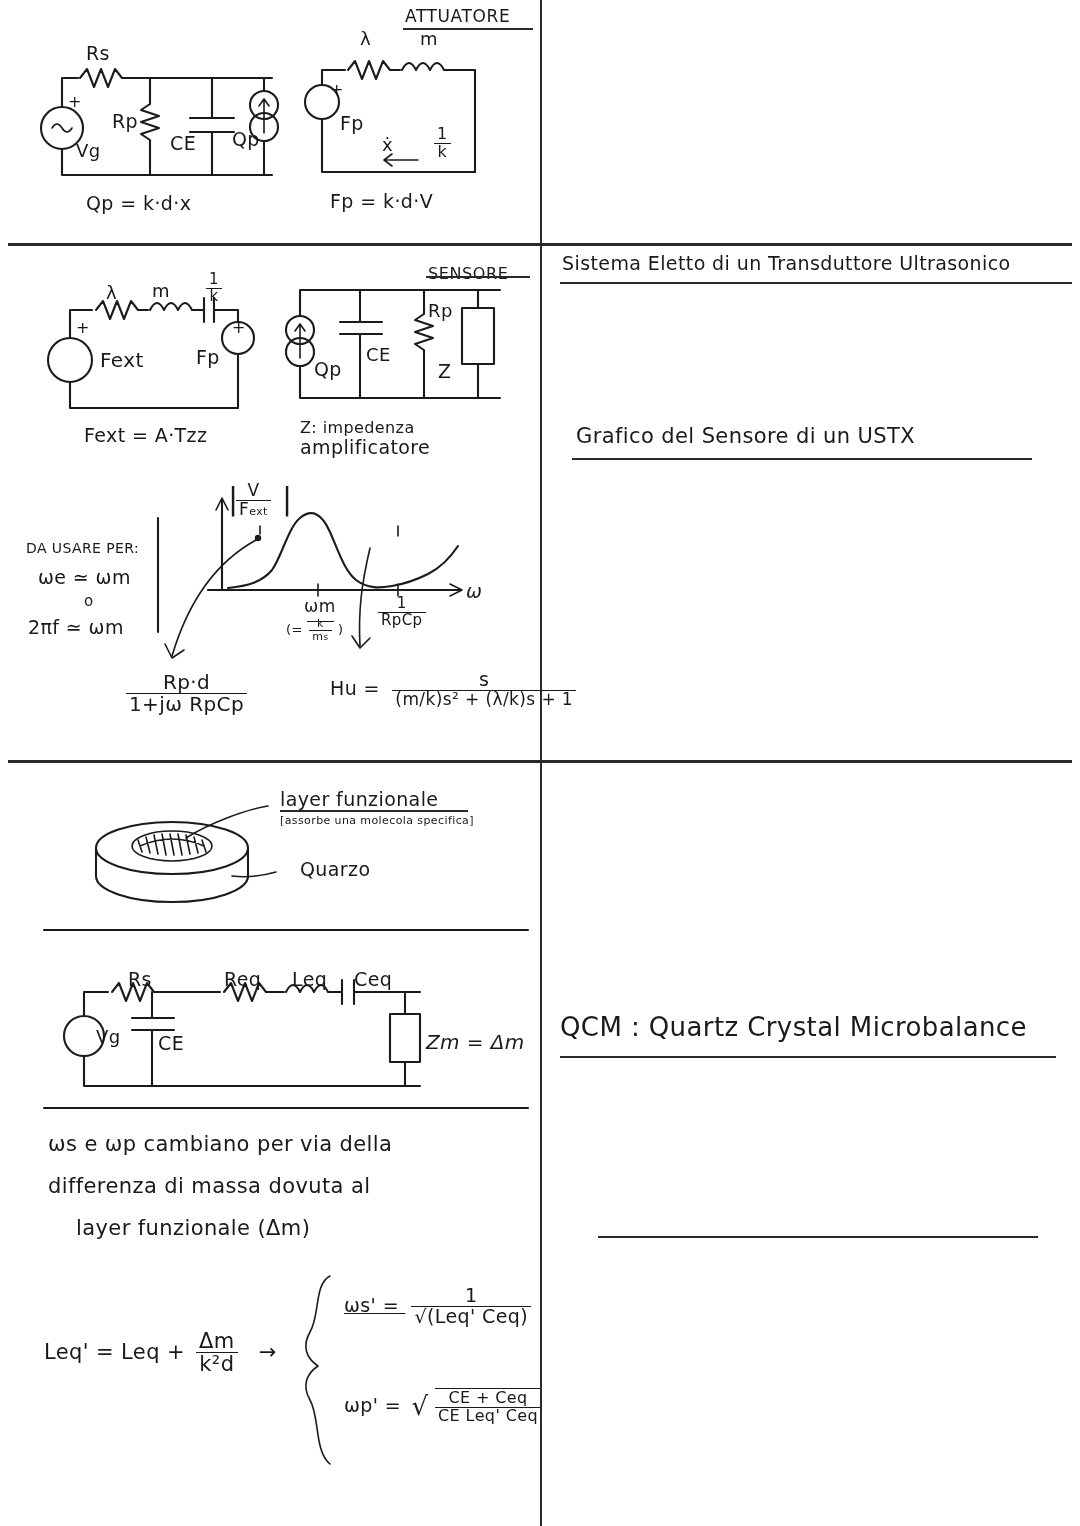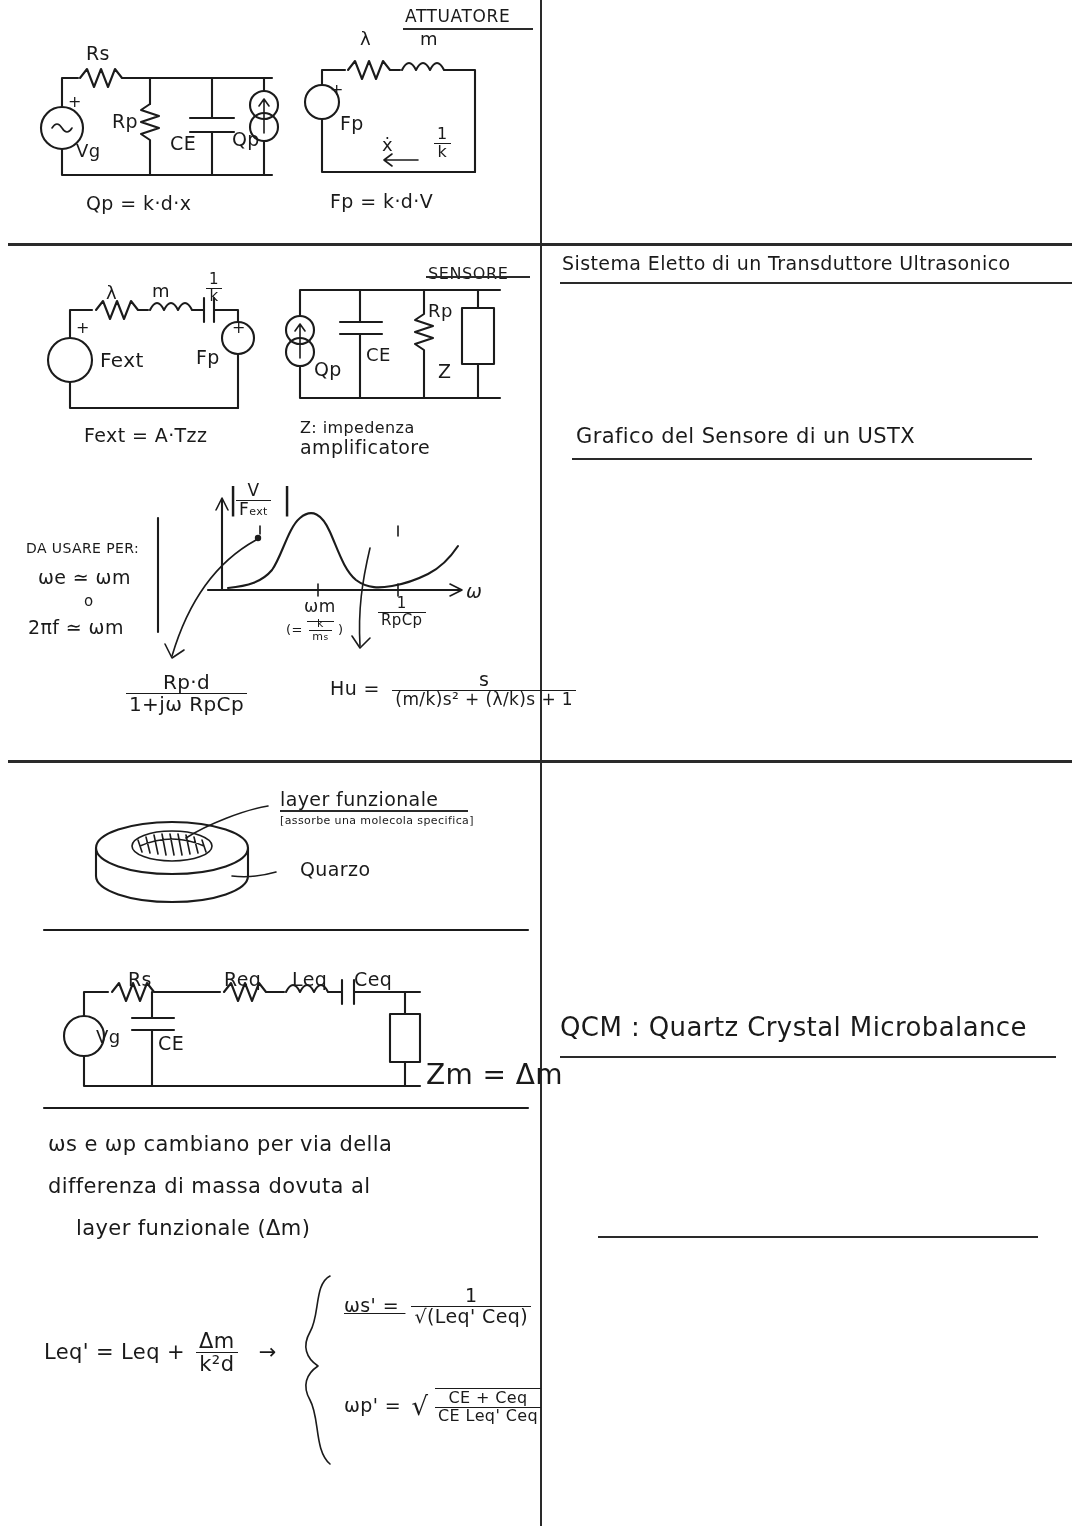--- a/index.html
+++ b/index.html
@@ -240,21 +240,21 @@
 
       <path class="st" d="M44,148 L528,148" stroke-width="3"></path>
     </svg>
 
     <div class="lbl hand" style="left:96px;top:1026px;font-size:18px;">Vg</div>
     <div class="lbl hand" style="left:128px;top:968px;font-size:19px;">Rs</div>
     <div class="lbl hand" style="left:158px;top:1032px;font-size:19px;">CE</div>
     <div class="lbl hand" style="left:224px;top:968px;font-size:19px;">Req</div>
     <div class="lbl hand" style="left:292px;top:968px;font-size:19px;">Leq</div>
     <div class="lbl hand" style="left:344px;top:968px;font-size:19px;margin-left:10px;">Ceq</div>
-    <div class="lbl hand" style="left:426px;top:1058px;font-size:28px;">Zm = Δm</div>
+    <div class="lbl hand" style="left:426px;top:1030px;font-size:20px;font-style:italic;">Zm = Δm</div>
 
     <div class="lbl hand" style="left:48px;top:1132px;font-size:21px;">ωs e ωp cambiano per via della</div>
     <div class="lbl hand" style="left:48px;top:1174px;font-size:21px;">differenza di massa dovuta al</div>
     <div class="lbl hand" style="left:48px;top:1216px;font-size:21px;margin-left:28px;">layer funzionale (Δm)</div>
 
     <div class="lbl hand" style="left:44px;top:1330px;font-size:21px;">
       <span>Leq' = Leq +</span>
       <span class="frac" style="margin-left:4px;">
         <span class="num">Δm</span>
         <span class="den">k²d</span>

